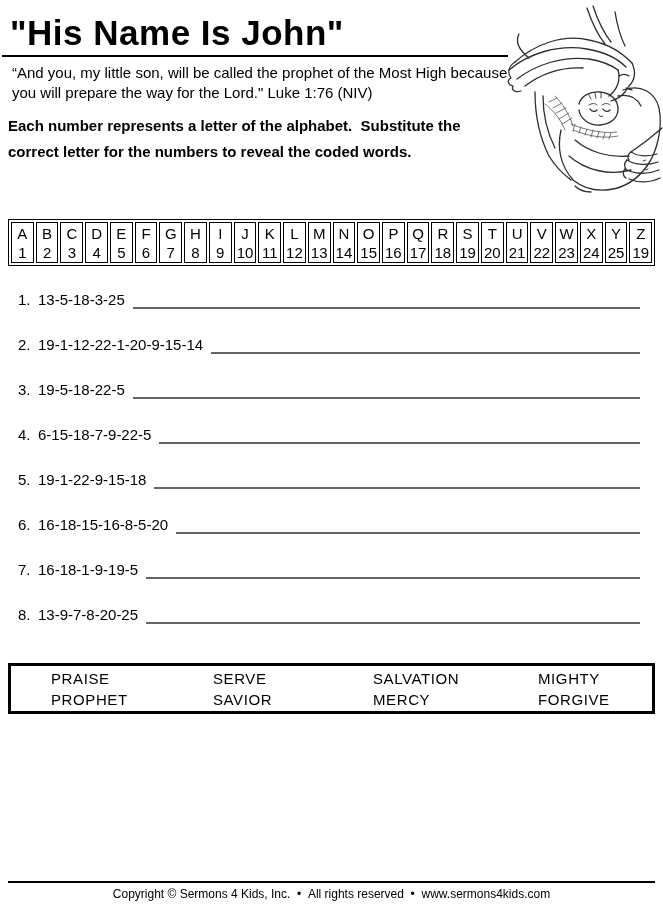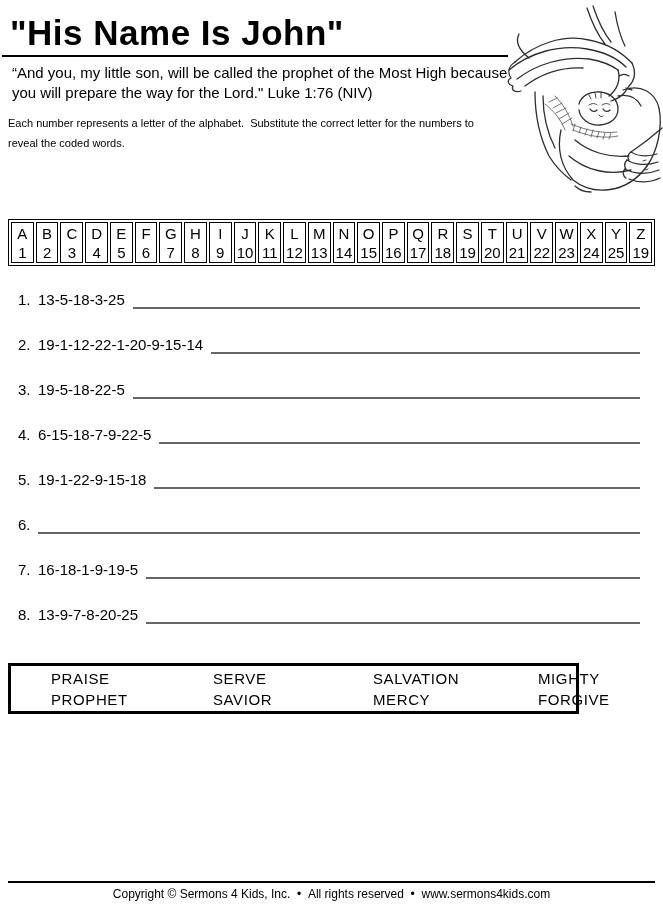--- a/index.html
+++ b/index.html
@@ -31,22 +31,23 @@
   }
   .verse {
     width: 502px;
     margin: 6px 0 0 12px;
     font-size: 15px;
     line-height: 20px;
   }
   .instructions {
     width: 490px;
     margin: 10px 0 0 8px;
-    font-size: 11px;
-    line-height: 20px;
+    font-size: 15px;
+    line-height: 26px;
+    font-weight: bold;
   }
   .illustration {
     position: absolute;
     top: 0;
     left: 505px;
     width: 158px;
     height: 197px;
   }
 
   
@@ -95,21 +96,21 @@
     height: 20px;
     border-bottom: 2px solid #666666;
     cursor: text;
   }
 
   
   .word-bank {
     position: absolute;
     top: 663px;
     left: 8px;
-    width: 571px;
+    width: 647px;
     height: 51px;
     border: 3px solid #000000;
     padding: 2px 0 0 40px;
     background: #ffffff;
   }
   .word-bank-row {
     display: grid;
     grid-template-columns: 162px 160px 165px auto;
     font-size: 15px;
     line-height: 21px;
@@ -324,20 +325,21 @@
         <span class="puzzle-code">6-15-18-7-9-22-5</span>
         <span class="answer-line"></span>
       </div>
       <div class="puzzle-row">
         <span class="puzzle-num">5.</span>
         <span class="puzzle-code">19-1-22-9-15-18</span>
         <span class="answer-line"></span>
       </div>
       <div class="puzzle-row">
         <span class="puzzle-num">6.</span>
+        <span class="puzzle-code">16-18-15-16-8-5-20</span>
         <span class="answer-line"></span>
       </div>
       <div class="puzzle-row">
         <span class="puzzle-num">7.</span>
         <span class="puzzle-code">16-18-1-9-19-5</span>
         <span class="answer-line"></span>
       </div>
       <div class="puzzle-row">
         <span class="puzzle-num">8.</span>
         <span class="puzzle-code">13-9-7-8-20-25</span>

